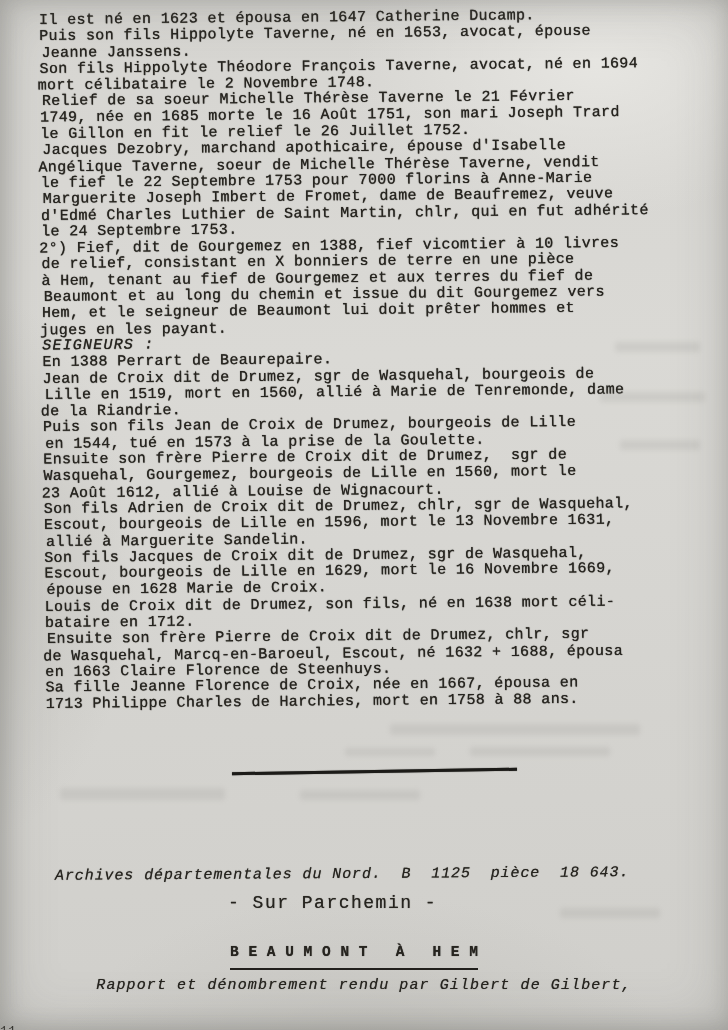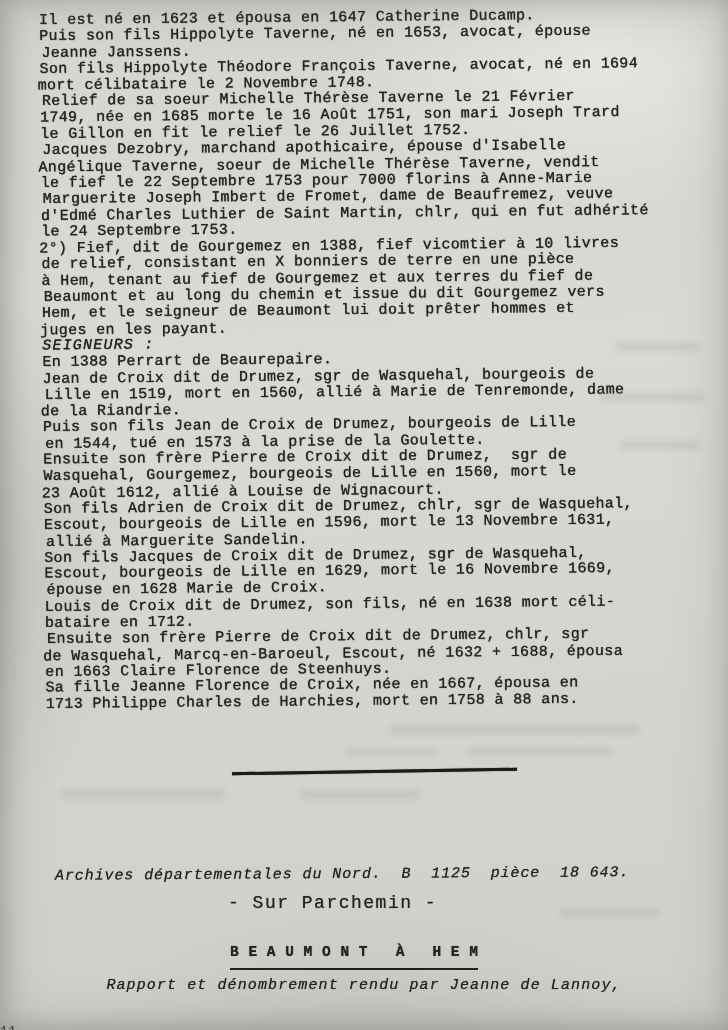--- a/index.html
+++ b/index.html
@@ -85,17 +85,17 @@
   <div class="bleed" style="left:560px;top:908px;width:100px;height:10px;"></div>
 
   <div class="divider"></div>
 
   <div class="footer-archives">Archives départementales du Nord.  B  1125  pièce  18 643.</div>
 
   <div class="footer-parchemin">- Sur Parchemin -</div>
 
   <div class="section-heading">B E A U M O N T   À   H E M</div>
 
-  <div class="section-subtitle">Rapport et dénombrement rendu par Jeanne de Lannoy,</div>
+  <div class="section-subtitle">Rapport et dénombrement rendu par Gilbert de Gilbert,</div>
 
   <div class="page-number">11</div>
 
 </div>
 
 </body></html>

